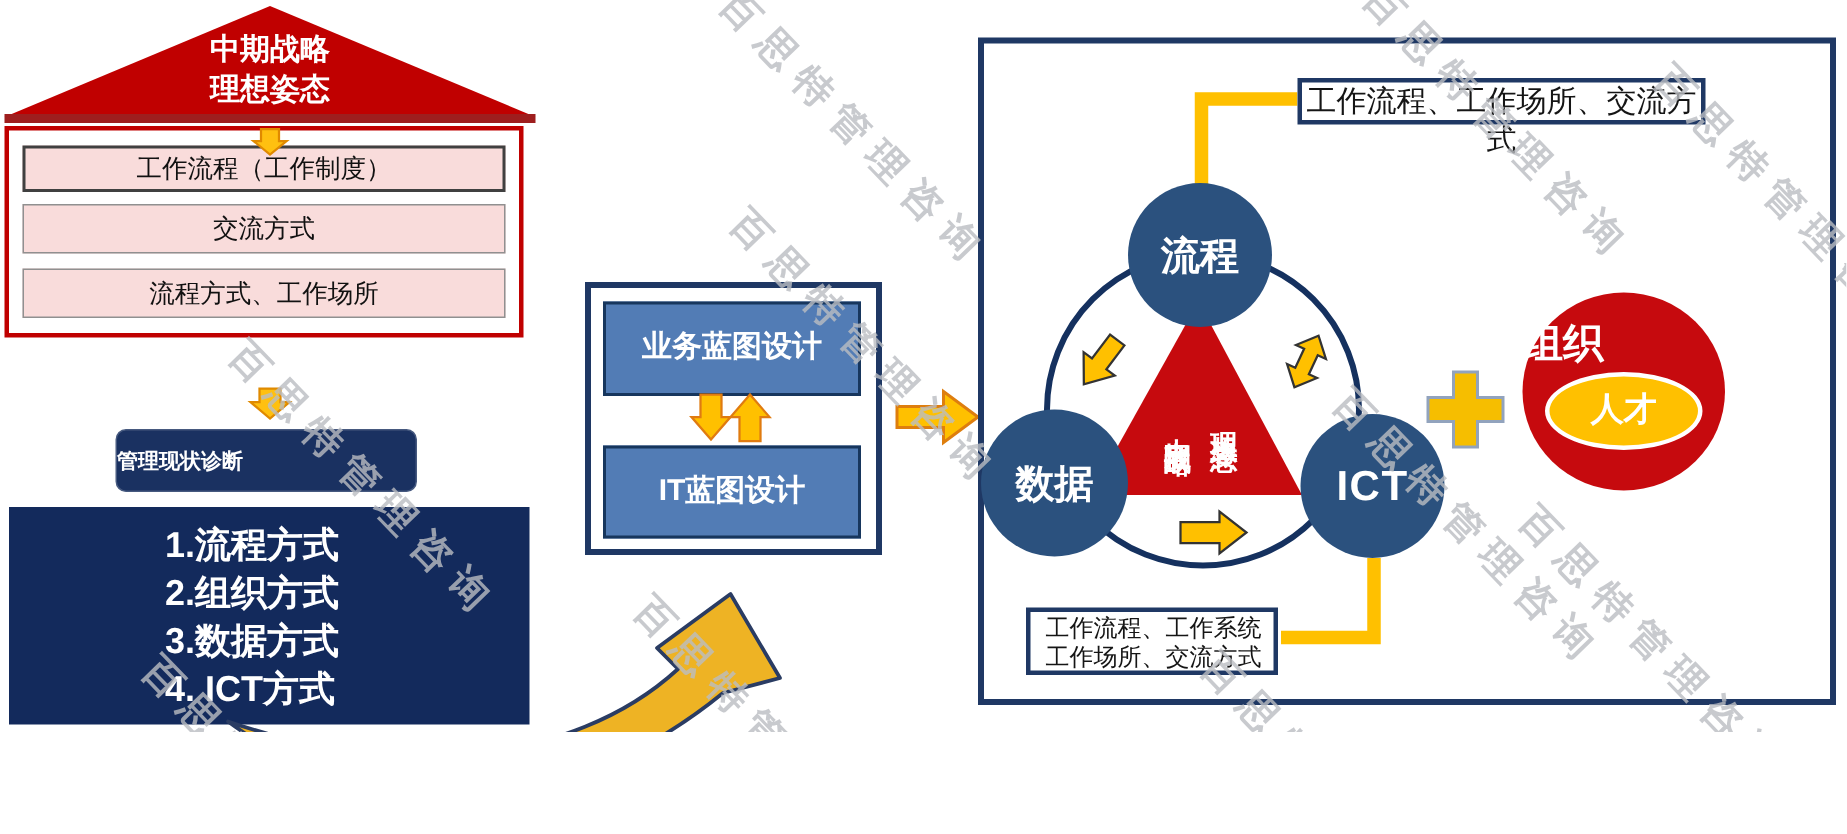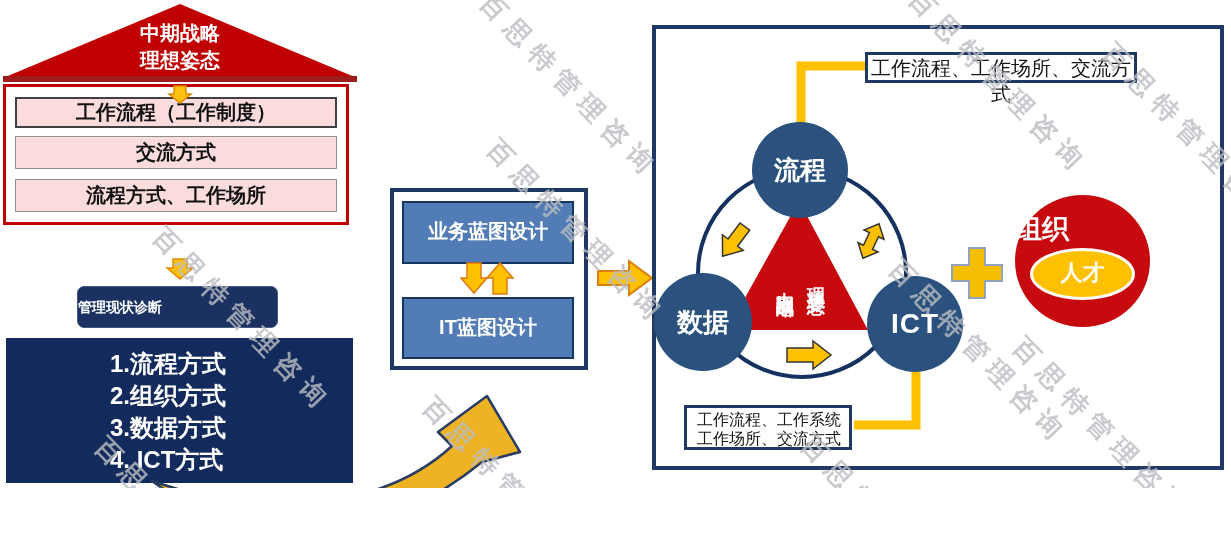--- a/index.html
+++ b/index.html
@@ -10,21 +10,21 @@
   
   .roof-tri{left:3px;top:4px;width:0;height:0;
     border-left:177px solid transparent;border-right:177px solid transparent;
     border-bottom:74px solid #C00000;}
   .roof-bar{left:3px;top:76px;width:354px;height:6px;background:#9E1E1E;}
   .roof-text{left:80px;top:20px;width:200px;text-align:center;color:#fff;
     font-size:20px;font-weight:bold;line-height:27px;}
   .red-frame{left:3px;top:84px;width:346px;height:141px;border:3px solid #C00000;
     background:#fff;box-sizing:border-box;}
   .pink-row{position:absolute;left:9px;width:322px;background:#F9DCDB;text-align:center;
-    font-size:20px;font-weight:bold;color:#111;box-sizing:border-box;}
+    font-size:17px;font-weight:normal;color:#111;box-sizing:border-box;}
   .row1{top:10px;height:31px;border:2px solid #404040;line-height:27px;}
   .row2{top:49px;height:33px;border:1px solid #909090;line-height:31px;}
   .row3{top:92px;height:33px;border:1px solid #909090;line-height:31px;}
 
   
   .diag-header{left:77px;top:286px;width:201px;height:42px;background:#1A3161;
     border:1px solid #46597F;border-radius:7px;color:#fff;font-size:14px;font-weight:bold;
     text-align:left;line-height:40px;box-sizing:border-box;}
   .diag-box{left:6px;top:338px;width:347px;height:145px;background:#132A5C;box-sizing:border-box;}
   .diag-list{padding:10px 0 0 104px;}

